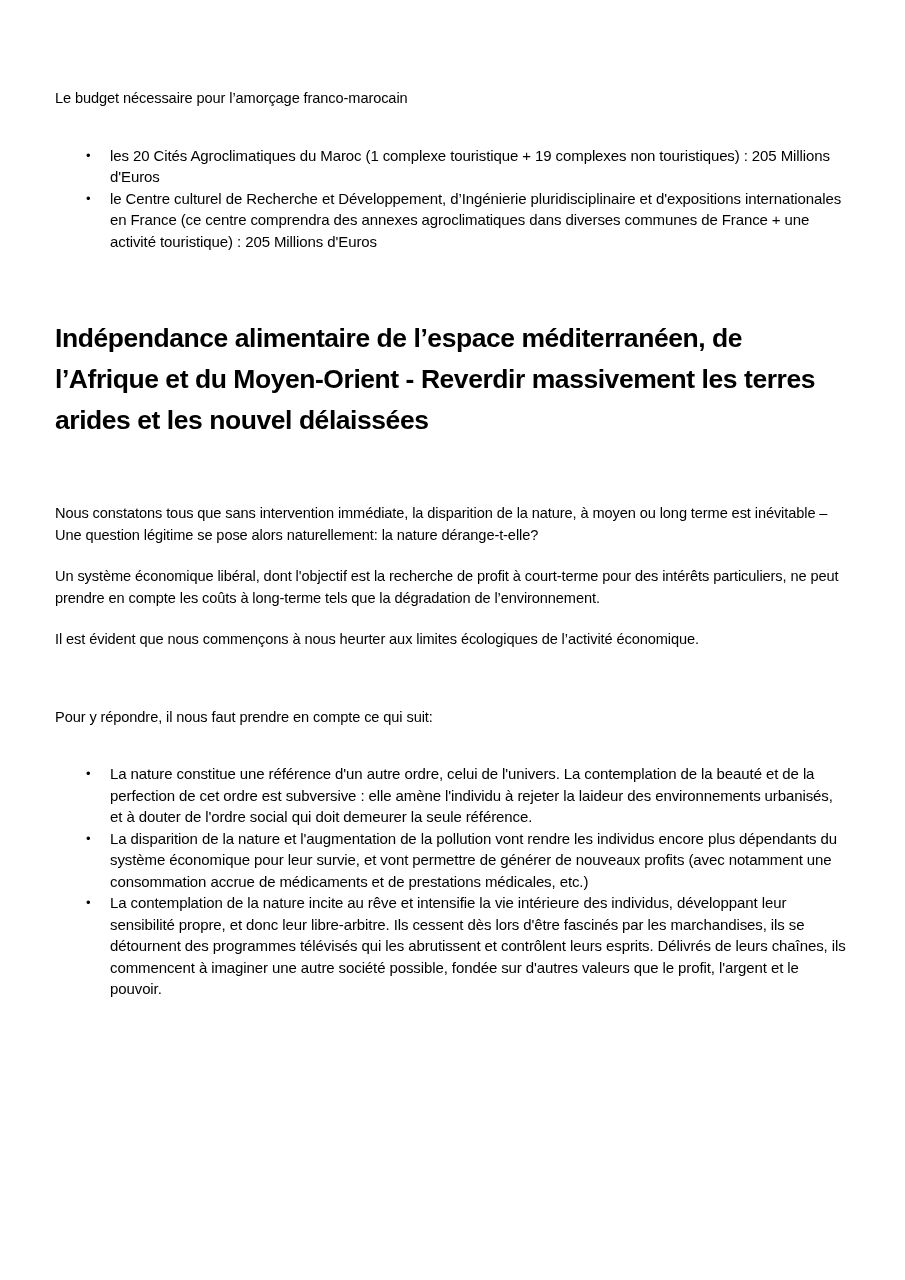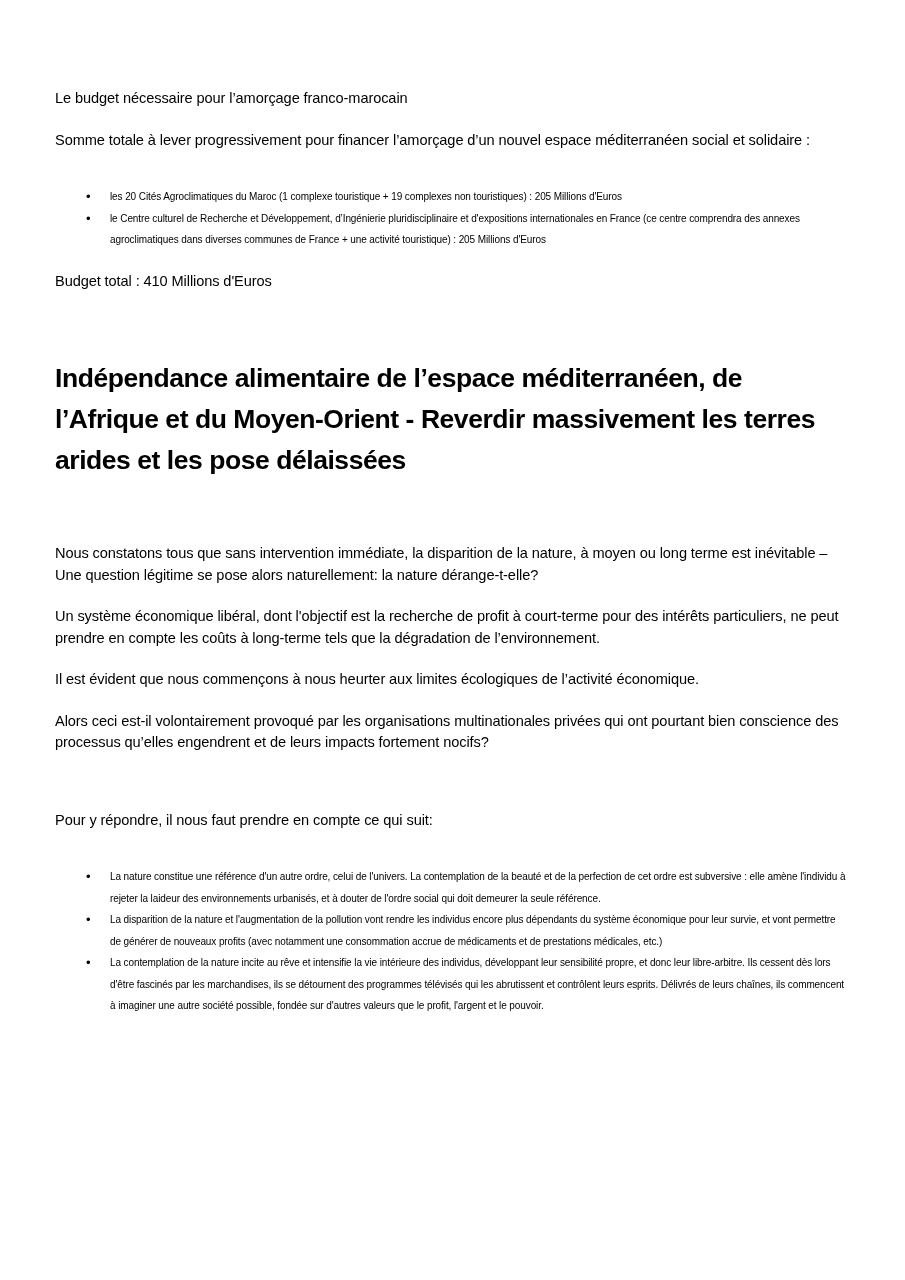--- a/index.html
+++ b/index.html
@@ -30,21 +30,21 @@
     text-align: left;
     letter-spacing: -0.1px;
   }
   .doc-list {
     list-style: none;
     margin: 0 0 20px 0;
     padding: 0;
   }
   .doc-list li {
     position: relative;
-    font-size: 10px;
+    font-size: 15px;
     line-height: 21.5px;
     padding-left: 55px;
     margin: 0;
     letter-spacing: -0.1px;
   }
   .doc-list li::before {
     content: "\2022";
     position: absolute;
     left: 31px;
     top: 0;
@@ -63,44 +63,41 @@
   .spacer-mid { height: 36px; }
   .spacer-list { height: 15px; }
 </style>
 </head>
 <body>
 
 <div class="page">
 
   <p class="para">Le budget nécessaire pour l’amorçage franco-marocain</p>
 
-  <p class="para">Somme totale à lever progressivement pour financer l’amorçage d’un nouvel espace méditerranéen social et solidaire :</p>
 
   <div class="spacer-list"></div>
 
   <ul class="doc-list">
     <li>les 20 Cités Agroclimatiques du Maroc (1 complexe touristique + 19 complexes non touristiques) : 205 Millions d'Euros</li>
     <li>le Centre culturel de Recherche et Développement, d’Ingénierie pluridisciplinaire et d'expositions internationales en France (ce centre comprendra des annexes agroclimatiques dans diverses communes de France + une activité touristique) : 205 Millions d'Euros</li>
   </ul>
 
-  <p class="para">Budget total : 410 Millions d'Euros</p>
 
   <div class="spacer-before-heading"></div>
 
-  <h1 class="heading">Indépendance alimentaire de l’espace méditerranéen, de l’Afrique et du Moyen-Orient - Reverdir massivement les terres arides et les pose délaissées</h1>
+  <h1 class="heading">Indépendance alimentaire de l’espace méditerranéen, de l’Afrique et du Moyen-Orient - Reverdir massivement les terres arides et les nouvel délaissées</h1>
 
   <div class="spacer-after-heading"></div>
 
   <p class="para">Nous constatons tous que sans intervention immédiate, la disparition de la nature, à moyen ou long terme est inévitable – Une question légitime se pose alors naturellement: la nature dérange-t-elle?</p>
 
   <p class="para">Un système économique libéral, dont l'objectif est la recherche de profit à court-terme pour des intérêts particuliers, ne peut prendre en compte les coûts à long-terme tels que la dégradation de l’environnement.</p>
 
   <p class="para">Il est évident que nous commençons à nous heurter aux limites écologiques de l’activité économique.</p>
 
-  <p class="para">Alors ceci est-il volontairement provoqué par les organisations multinationales privées qui ont pourtant bien conscience des processus qu’elles engendrent et de leurs impacts fortement nocifs?</p>
 
   <div class="spacer-mid"></div>
 
   <p class="para">Pour y répondre, il nous faut prendre en compte ce qui suit:</p>
 
   <div class="spacer-list"></div>
 
   <ul class="doc-list">
     <li>La nature constitue une référence d'un autre ordre, celui de l'univers. La contemplation de la beauté et de la perfection de cet ordre est subversive : elle amène l'individu à rejeter la laideur des environnements urbanisés, et à douter de l'ordre social qui doit demeurer la seule référence.</li>
     <li>La disparition de la nature et l'augmentation de la pollution vont rendre les individus encore plus dépendants du système économique pour leur survie, et vont permettre de générer de nouveaux profits (avec notamment une consommation accrue de médicaments et de prestations médicales, etc.)</li>

